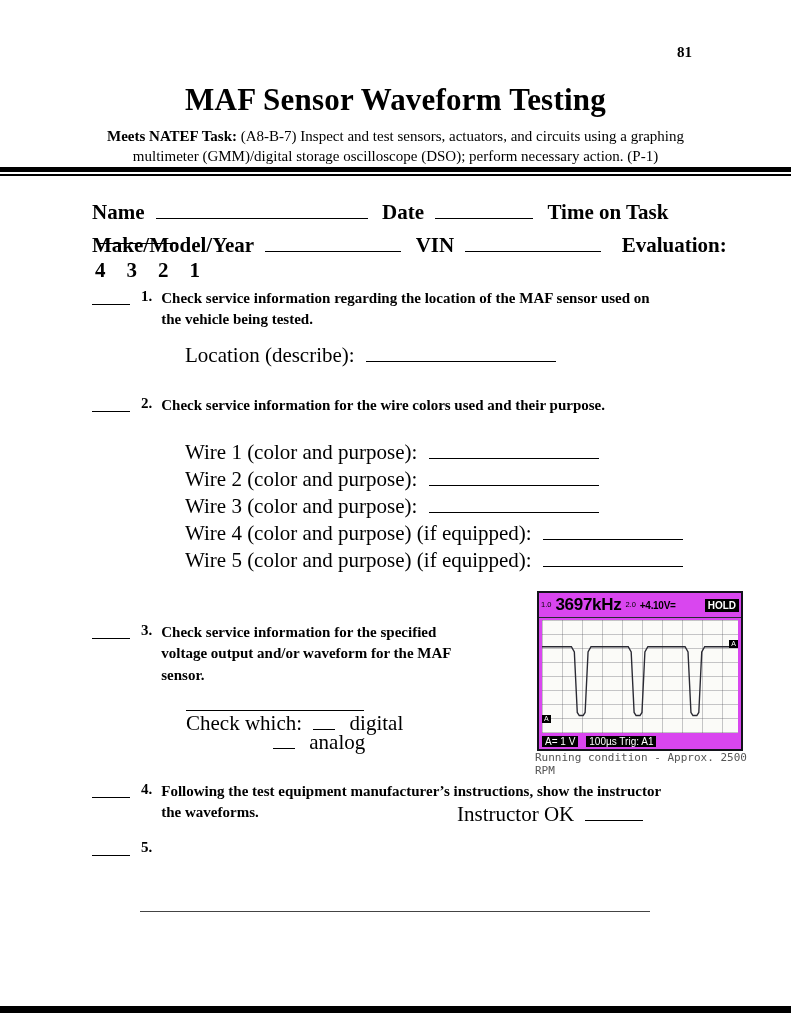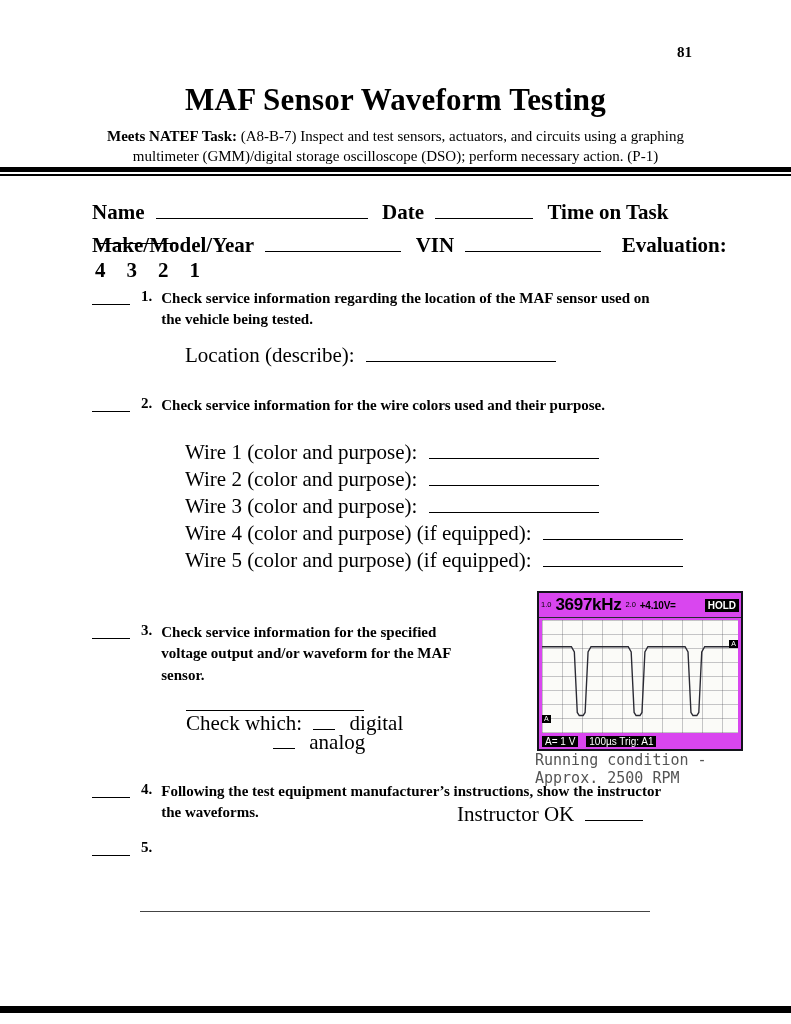--- a/index.html
+++ b/index.html
@@ -52,21 +52,21 @@
       repeating-linear-gradient(to bottom, rgba(70,70,80,.30) 0 1px, transparent 1px 14px);
   }
   .scope-screen svg { position:absolute; left:0; top:0; width:100%; height:100%; }
   .mk { position:absolute; background:#000; color:#fff; font-size:7px; line-height:8px;
         padding:0 2px; }
   .mk-right { right:0; top:20px; }
   .mk-left  { left:0;  bottom:10px; }
   .scope-footer { display:flex; gap:8px; padding:1px 3px 2px; font-size:10px; }
   .chip { background:#000; color:#fff; padding:0 3px; line-height:11px; }
   .scope-caption { position:absolute; left:535px; top:751px; width:220px;
-                   font-family:"DejaVu Sans Mono", monospace; font-size:15px; color:#555; }
+                   font-family:"DejaVu Sans Mono", monospace; font-size:11px; color:#555; }
 </style>
 </head>
 <body>
 
 <div class="page">
 
   <div class="page-num">81</div>
 
   <h1 class="title">MAF Sensor Waveform Testing</h1>
 

